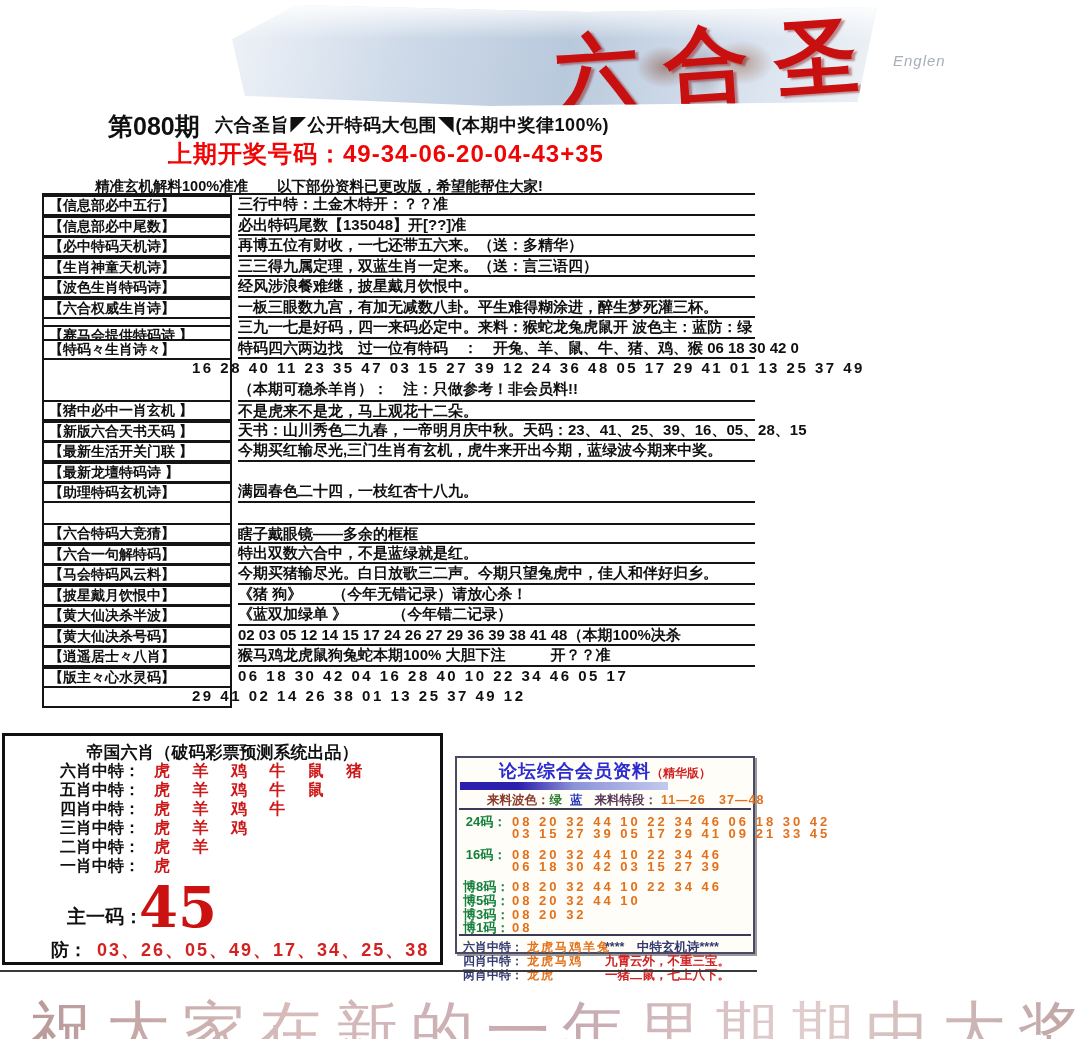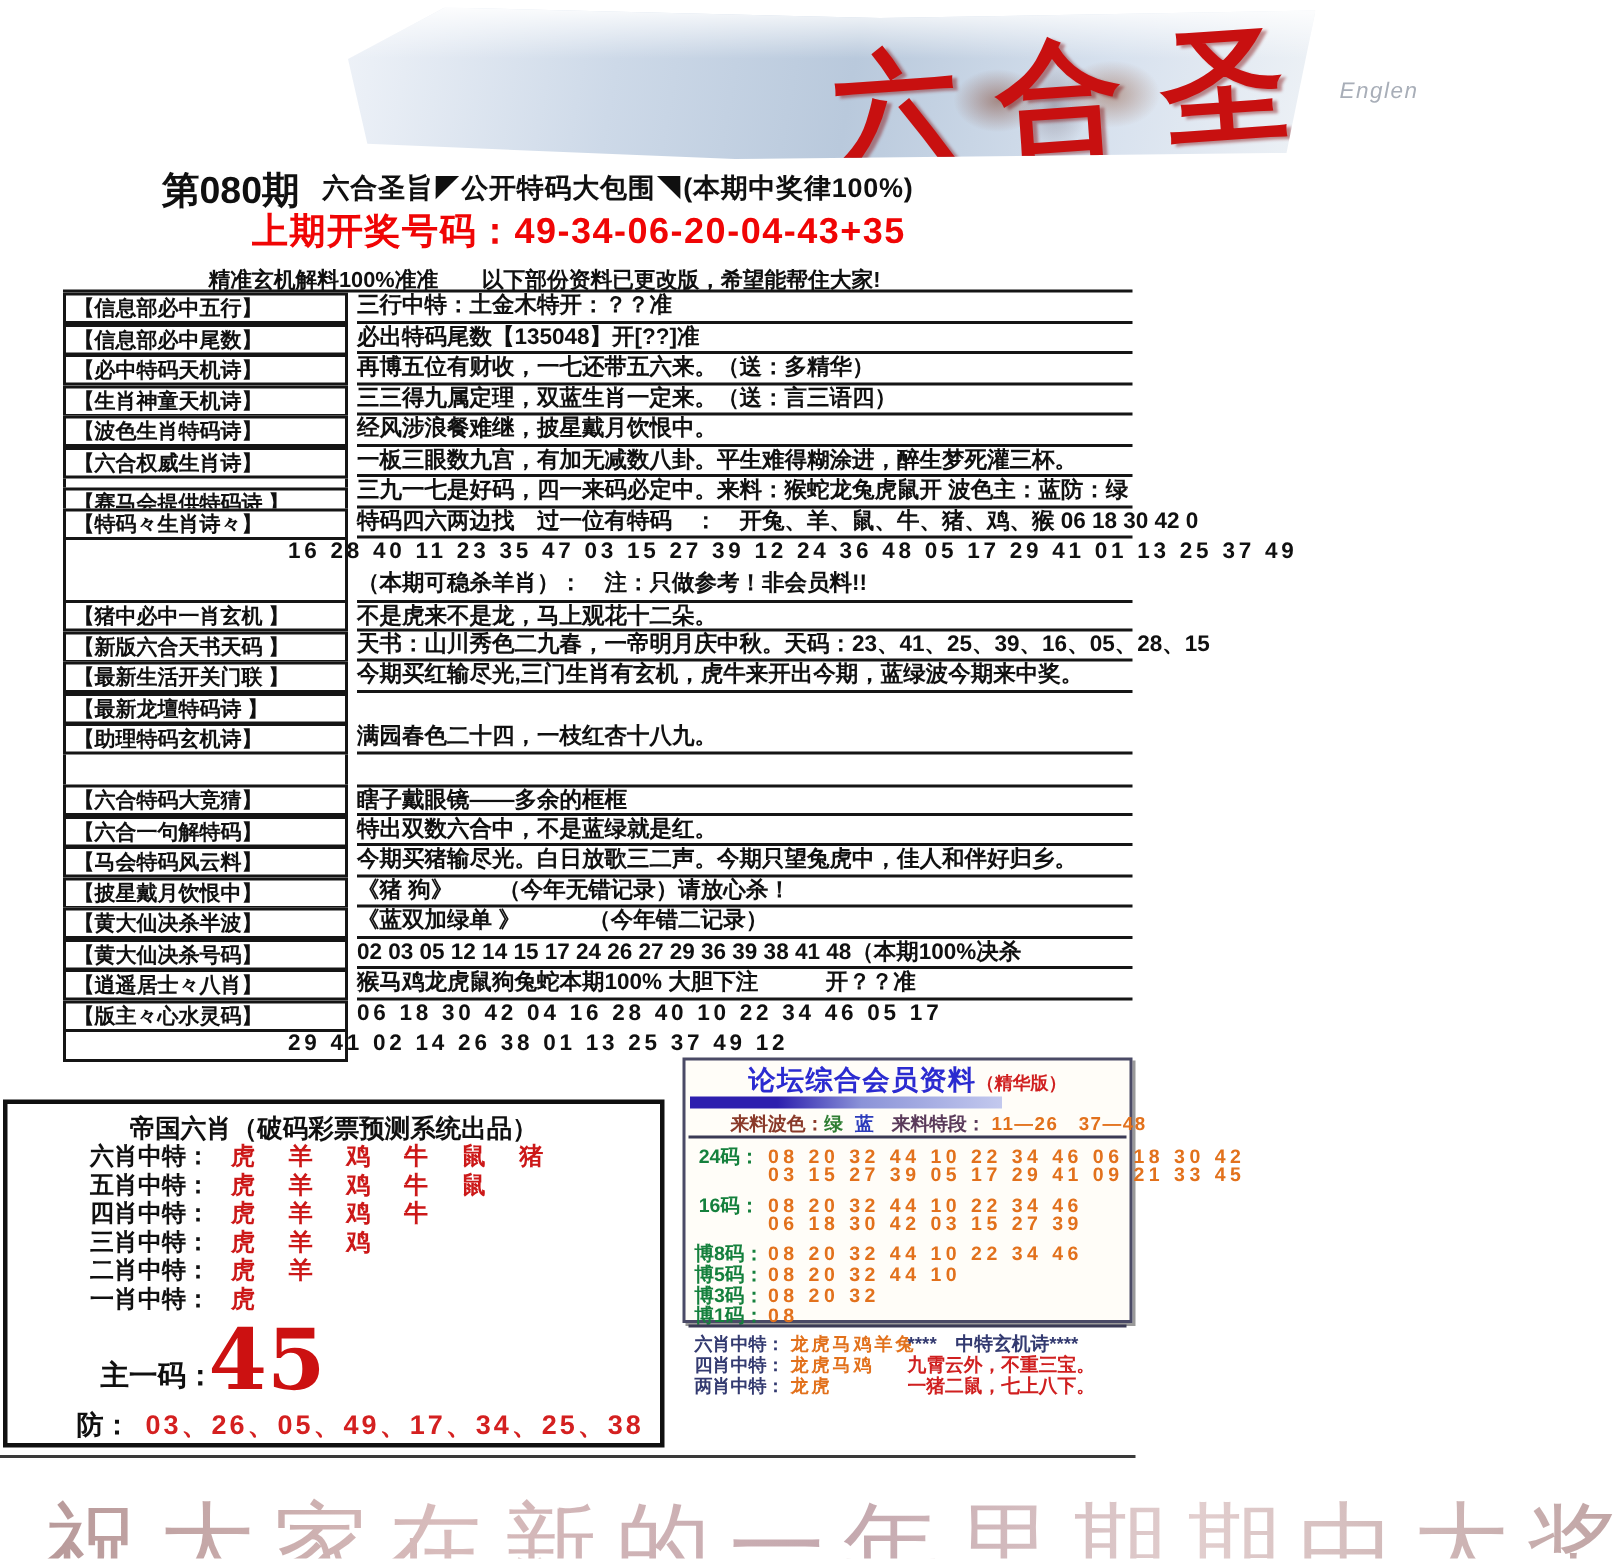--- a/index.html
+++ b/index.html
@@ -20,21 +20,21 @@
     font-family:"DejaVu Serif",serif;font-weight:bold;font-size:84px;line-height:92px;
     color:#c81010;text-align:center;letter-spacing:26px;transform:rotate(-4deg);
     text-shadow:3px 2px 2px rgba(130,10,10,.45);}
   #corner-text{position:absolute;left:893px;top:52px;font-size:15px;color:#a8aeb8;
     font-style:italic;letter-spacing:1px;}
 
   
   #issue{position:absolute;left:108px;top:110px;font-size:25px;font-weight:bold;}
   #subtitle{position:absolute;left:215px;top:113px;font-size:18px;font-weight:bold;letter-spacing:.5px;}
   #lastdraw{position:absolute;left:168px;top:138px;font-size:24px;font-weight:bold;color:#f00505;letter-spacing:1px;}
-  #notice{position:absolute;left:95px;top:177px;font-size:14.5px;font-weight:bold;margin-left:44px;}
+  #notice{position:absolute;left:95px;top:177px;font-size:14.5px;font-weight:bold;}
 
   
   #tbl{position:absolute;left:42px;top:193px;width:713px;height:513px;border-top:2px solid #151515;}
   .lcol{position:absolute;left:0;top:0;width:190px;height:513px;border:2px solid #151515;box-sizing:border-box;}
   .lbl{position:absolute;left:0;width:190px;height:21px;box-sizing:border-box;background:#fff;
        border:2px solid #151515;font-size:14px;font-weight:bold;line-height:16.5px;
        padding-left:5px;white-space:nowrap;overflow:visible;}
   .crow{position:absolute;left:196px;width:517px;height:20.5px;box-sizing:border-box;
         border-bottom:2px solid #151515;font-size:15px;font-weight:bold;line-height:18.5px;
         white-space:nowrap;overflow:visible;}
@@ -50,21 +50,21 @@
           font-size:17px;font-weight:bold;}
   .erow{position:absolute;left:55px;height:19px;font-size:16px;font-weight:bold;white-space:nowrap;}
   .erow .val{color:#cc1818;margin-left:14px;letter-spacing:9px;text-align:right;}
   #maincode-label{position:absolute;left:62px;top:168px;font-size:19px;font-weight:bold;}
   #maincode-value{position:absolute;left:134px;top:138px;font-size:56px;font-weight:bold;
           color:#cc1111;font-family:"DejaVu Serif",serif;}
   #guard{position:absolute;left:46px;top:202px;font-size:18px;font-weight:bold;white-space:nowrap;}
   #guard .val{color:#d42020;margin-left:10px;letter-spacing:2px;}
 
   
-  #forum{position:absolute;left:455px;top:705px;width:300px;height:177px;box-sizing:border-box;
+  #forum{position:absolute;left:455px;top:756px;width:300px;height:198px;box-sizing:border-box;
          border:2px solid #4a4a66;background:#fffdf8;box-shadow:2px 2px 0 #999;}
   #forum .title{position:absolute;left:0;top:1px;width:100%;text-align:center;font-size:18px;
          font-weight:bold;color:#2b2bd0;letter-spacing:1px;}
   #forum .title .suffix{font-size:12px;color:#d02020;letter-spacing:0;}
   #forum .bar{position:absolute;left:3px;top:24px;width:208px;height:8px;
          background:linear-gradient(90deg,#2d1fae 0%,#2d1fae 28%,#8b93d8 55%,#c3c9ee 100%);}
   .finfo{position:absolute;left:30px;top:34px;font-size:12.5px;font-weight:bold;white-space:nowrap;color:#8a3a2a;}
   .finfo .green{color:#2e7d32;}
   .finfo .blue{color:#2b3bbb;margin-left:8px;}
   .finfo .seg{color:#5a3a5a;margin-left:12px;}

